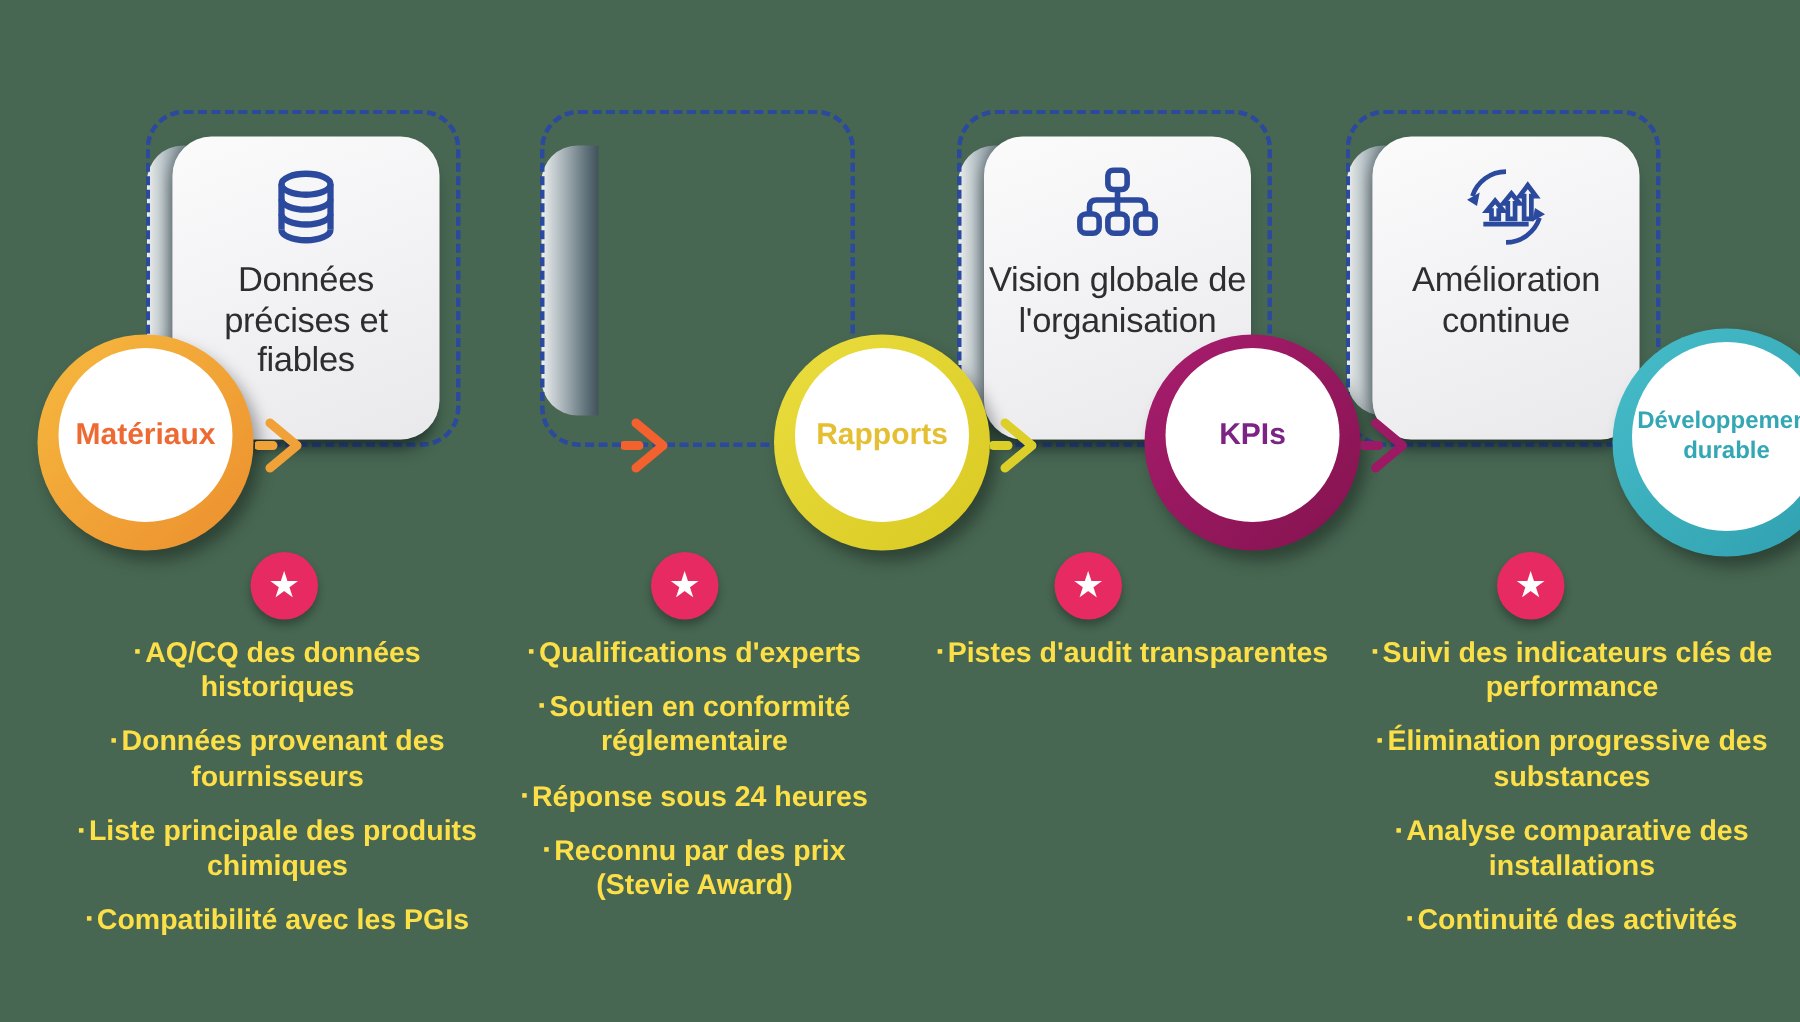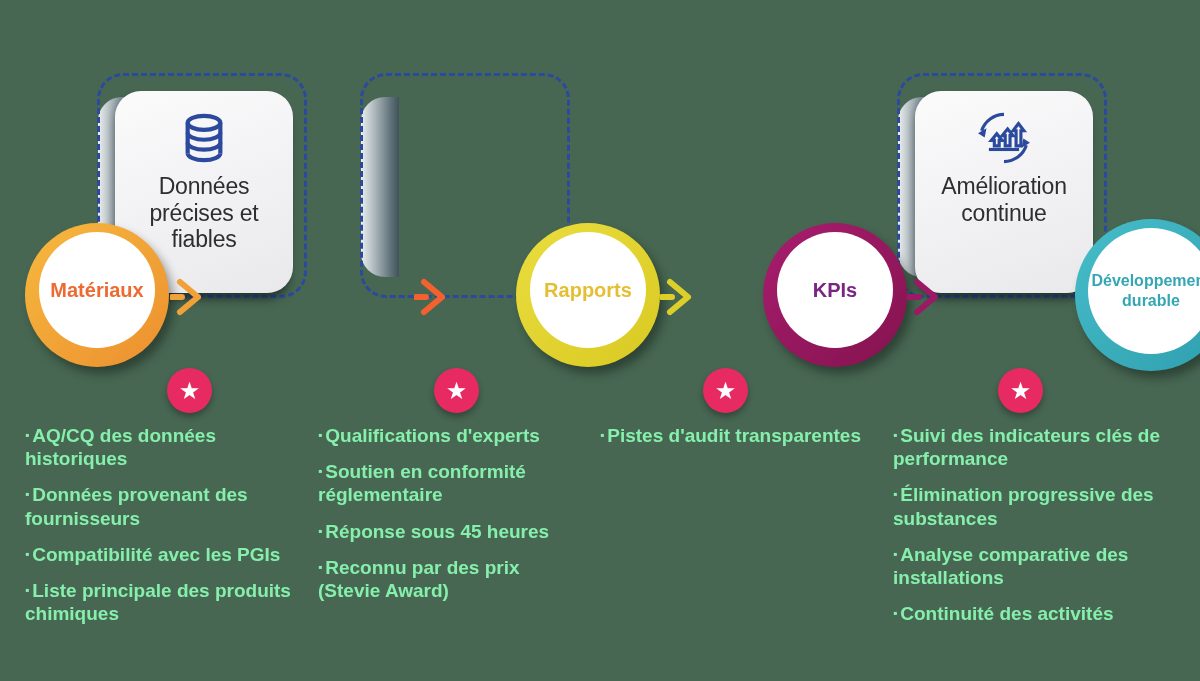--- a/index.html
+++ b/index.html
@@ -63,22 +63,22 @@
 
   
   .star{
     position:absolute;top:368px;width:45px;height:45px;border-radius:50%;
     background:#e72a62;color:#fff;display:flex;align-items:center;justify-content:center;
     font-size:24px;z-index:4;box-shadow:0 4px 6px rgba(0,0,0,.3);
   }
   .star-0{left:167px}.star-1{left:434px}.star-2{left:703px}.star-3{left:998px}
 
   
-  .bullets{position:absolute;top:424px;font-weight:bold;
-    font-size:19px;line-height:1.22;color:#86efac;z-index:2;}
+  .bullets{position:absolute;top:424px;text-align:center;font-weight:bold;
+    font-size:19px;line-height:1.22;color:#fde047;z-index:2;}
   .col-0{left:25px;width:320px}.col-1{left:318px;width:290px}
   .col-2{left:600px;width:310px}.col-3{left:893px;width:310px}
   .bullet{margin-bottom:13px;}
   .bm{font-size:12px;vertical-align:3px;margin-right:3px;}
   .bullet-text{white-space:pre-line;}
 </style>
 </head>
 <body>
 
 <div class="canvas">
@@ -100,20 +100,39 @@
 précises et
 fiables</div>
     </div>
   </div>
 
   <div class="stage stage-1">
     <div class="slab"></div>
     <div class="frame"></div>
   </div>
 
+  <div class="stage stage-2">
+    <div class="slab"></div>
+    <div class="frame"></div>
+    <div class="card">
+      <div class="card-icon">
+        <svg width="56" height="56" viewBox="0 0 48 48" fill="none" stroke-width="3.2">
+          <rect x="18.5" y="3" width="11" height="11" rx="3"></rect>
+          <path d="M24 14 V20"></path>
+          <path d="M8 27 V24 Q8 20 12 20 H36 Q40 20 40 24 V27"></path>
+          <path d="M24 20 V27"></path>
+          <rect x="2.5" y="28" width="11" height="11" rx="3.5"></rect>
+          <rect x="18.5" y="28" width="11" height="11" rx="3.5"></rect>
+          <rect x="34.5" y="28" width="11" height="11" rx="3.5"></rect>
+        </svg>
+      </div>
+      <div class="card-title">Vision globale de
+l'organisation</div>
+    </div>
+  </div>
 
   <div class="stage stage-3">
     <div class="slab"></div>
     <div class="frame"></div>
     <div class="card">
       <div class="card-icon">
         <svg width="58" height="58" viewBox="0 0 48 48" fill="none" stroke-width="2.6">
           <path d="M24 4.5 A19.5 19.5 0 0 0 5.5 18"></path>
           <polygon points="2.5,20 9.5,16 8,23.5" fill="#2b4a9e" stroke="none"></polygon>
           <path d="M24 43.5 A19.5 19.5 0 0 0 42.5 30"></path>
@@ -175,29 +194,29 @@
     </div>
   <div class="star star-3">
       <span>★</span>
     </div>
 
   <div class="bullets col-0">
     <div class="bullet"><span class="bm">▪</span><span class="bullet-text">AQ/CQ des données
 historiques</span></div>
     <div class="bullet"><span class="bm">▪</span><span class="bullet-text">Données provenant des
 fournisseurs</span></div>
-    <div class="bullet"><span class="bm">▪</span><span class="bullet-text">Compatibilité avec les PGIs</span></div>
     <div class="bullet"><span class="bm">▪</span><span class="bullet-text">Liste principale des produits
 chimiques</span></div>
+    <div class="bullet"><span class="bm">▪</span><span class="bullet-text">Compatibilité avec les PGIs</span></div>
   </div>
   <div class="bullets col-1">
     <div class="bullet"><span class="bm">▪</span><span class="bullet-text">Qualifications d'experts</span></div>
     <div class="bullet"><span class="bm">▪</span><span class="bullet-text">Soutien en conformité
 réglementaire</span></div>
-    <div class="bullet"><span class="bm">▪</span><span class="bullet-text">Réponse sous 45 heures</span></div>
+    <div class="bullet"><span class="bm">▪</span><span class="bullet-text">Réponse sous 24 heures</span></div>
     <div class="bullet"><span class="bm">▪</span><span class="bullet-text">Reconnu par des prix
 (Stevie Award)</span></div>
   </div>
   <div class="bullets col-2">
     <div class="bullet"><span class="bm">▪</span><span class="bullet-text">Pistes d'audit transparentes</span></div>
   </div>
   <div class="bullets col-3">
     <div class="bullet"><span class="bm">▪</span><span class="bullet-text">Suivi des indicateurs clés de
 performance</span></div>
     <div class="bullet"><span class="bm">▪</span><span class="bullet-text">Élimination progressive des

